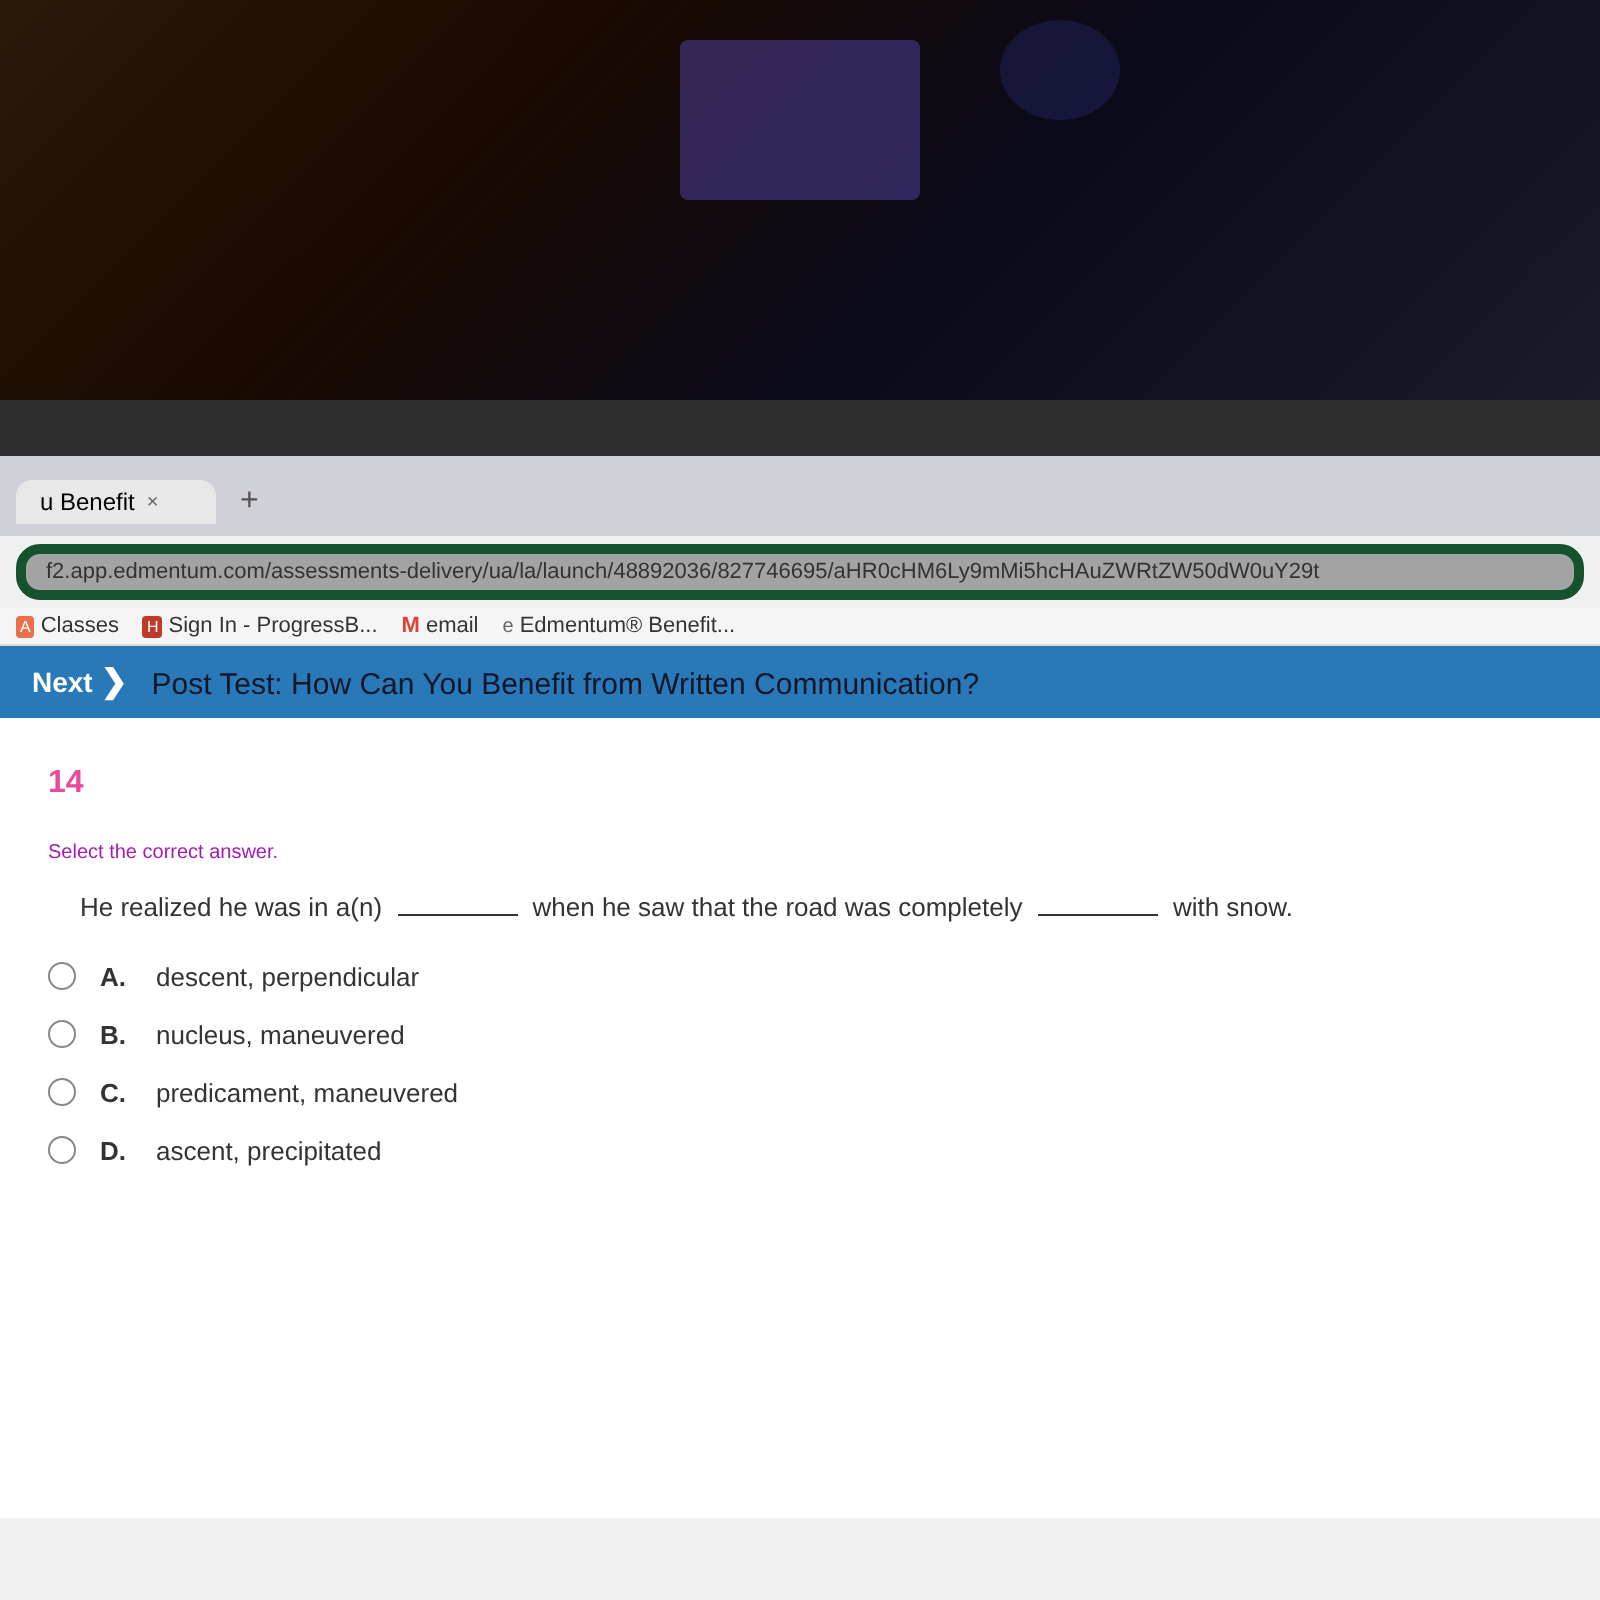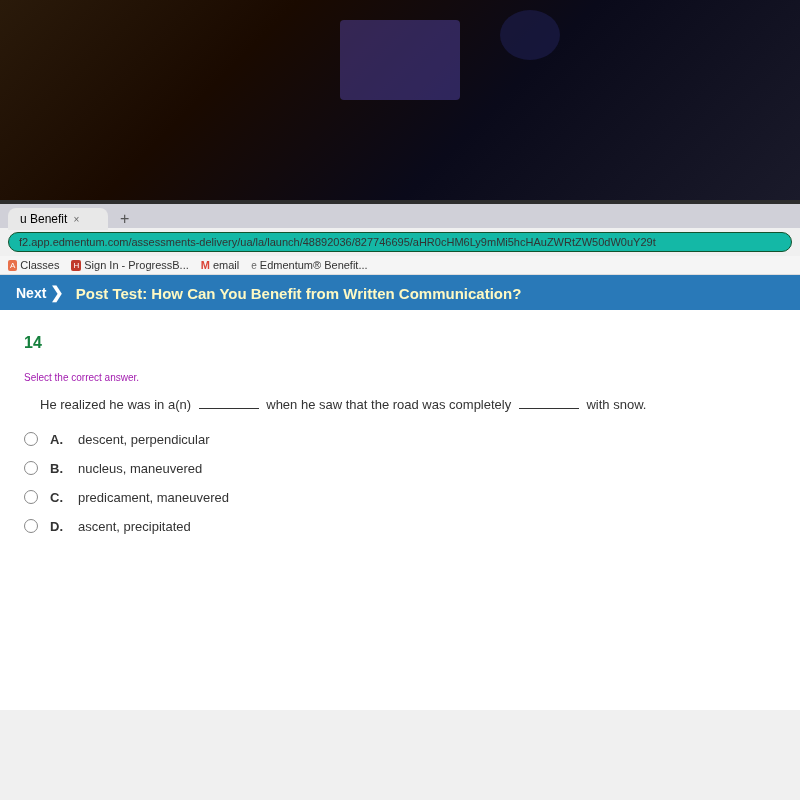--- a/index.html
+++ b/index.html
@@ -53,21 +53,22 @@
       background: #e8e8e8;
       width: 100%;
     }
 
     
     .tab-bar {
       background: #d0d0d8;
       display: flex;
       align-items: center;
       padding: 6px 8px 0 8px;
-      height: 24px;
+      height: 40px;
+      margin-top: 24px;
     }
     .tab {
       background: #e8e8e8;
       border-radius: 8px 8px 0 0;
       padding: 4px 12px;
       font-size: 12px;
       display: flex;
       align-items: center;
       gap: 6px;
       min-width: 100px;
@@ -88,22 +89,22 @@
     
     .address-bar-row {
       background: #f0f0f0;
       padding: 4px 8px;
       display: flex;
       align-items: center;
       gap: 6px;
     }
     .address-input {
       flex: 1;
-      background: #14b8a6;
-      border: 1px solid #14532d;
+      background: #a3a3a3;
+      border: 5px solid #14532d;
       border-radius: 12px;
       padding: 3px 10px;
       font-size: 11px;
       color: #333;
     }
 
     
     .bookmarks-bar {
       background: #f5f5f5;
       padding: 3px 8px;
@@ -169,37 +170,37 @@
       display: flex;
       align-items: center;
       gap: 4px;
       white-space: nowrap;
     }
     .next-arrow {
       color: white;
       font-size: 16px;
     }
     .top-bar-title {
-      color: #fef9c3;
+      color: #0f172a;
       font-size: 15px;
-      font-weight: bold;
+      font-weight: normal;
     }
 
     
     .question-container {
       background: white;
       margin: 0;
       padding: 20px 24px;
       min-height: 400px;
     }
 
     .question-number {
       font-size: 16px;
       font-weight: bold;
-      color: #15803d;
+      color: #ec4899;
       margin-bottom: 16px;
       padding: 4px 0;
     }
 
     .instruction-text {
       font-size: 10px;
       color: #a21caf;
       margin-bottom: 12px;
     }
 

